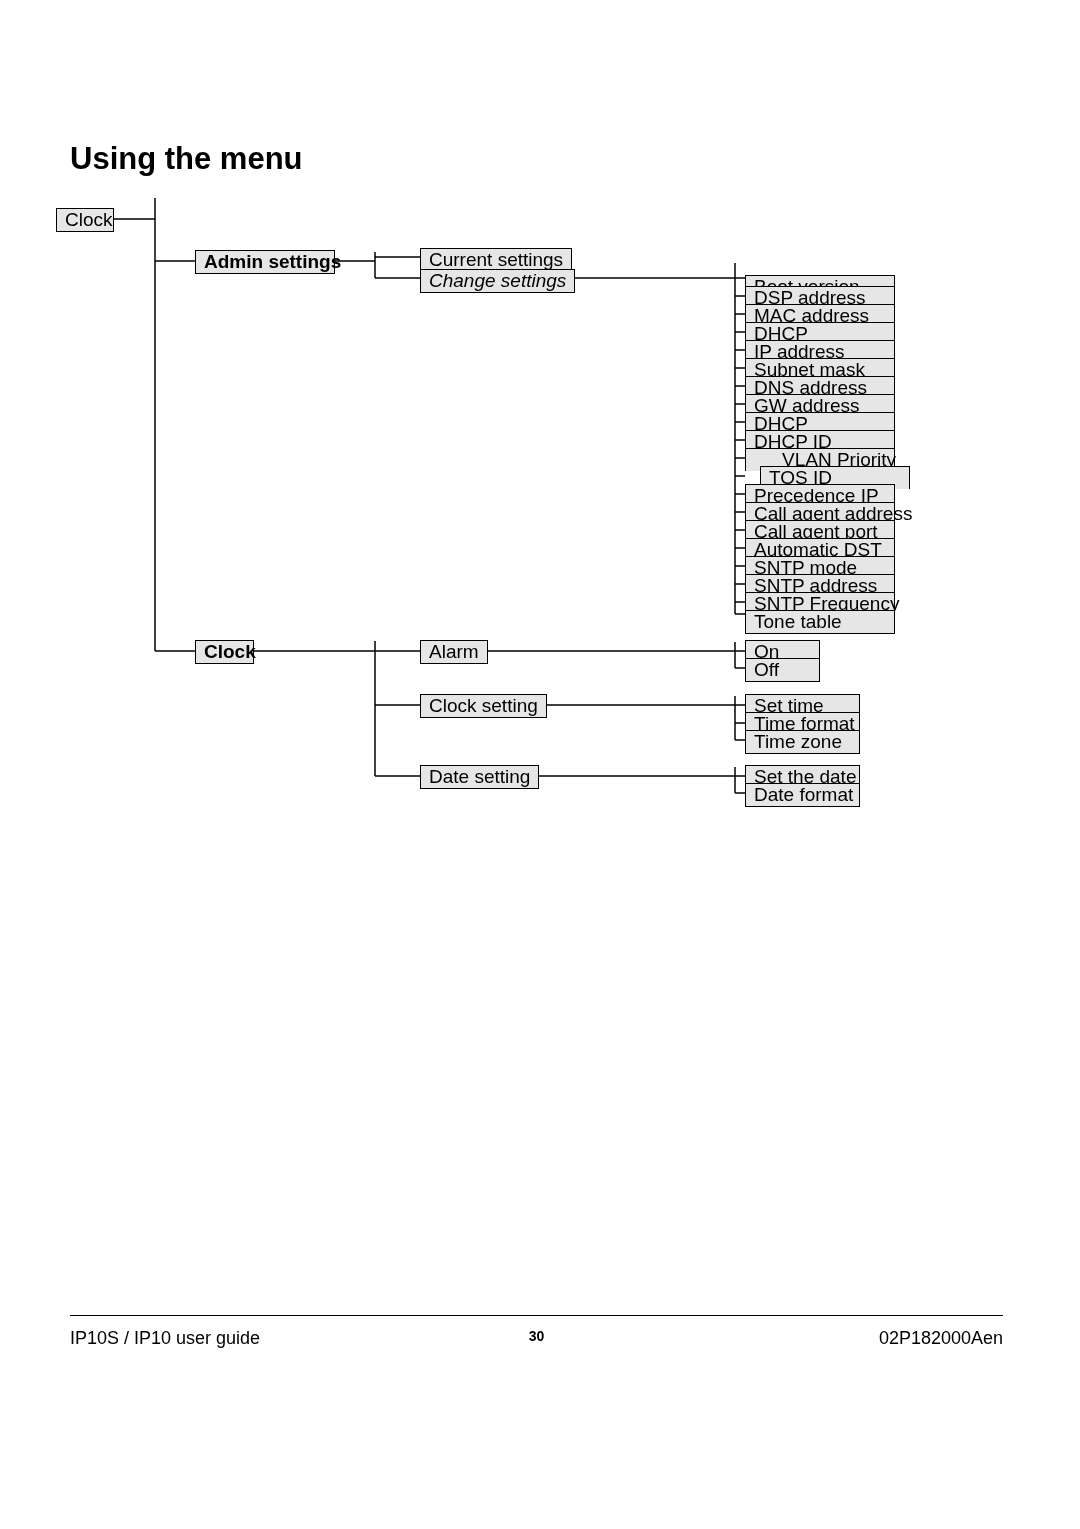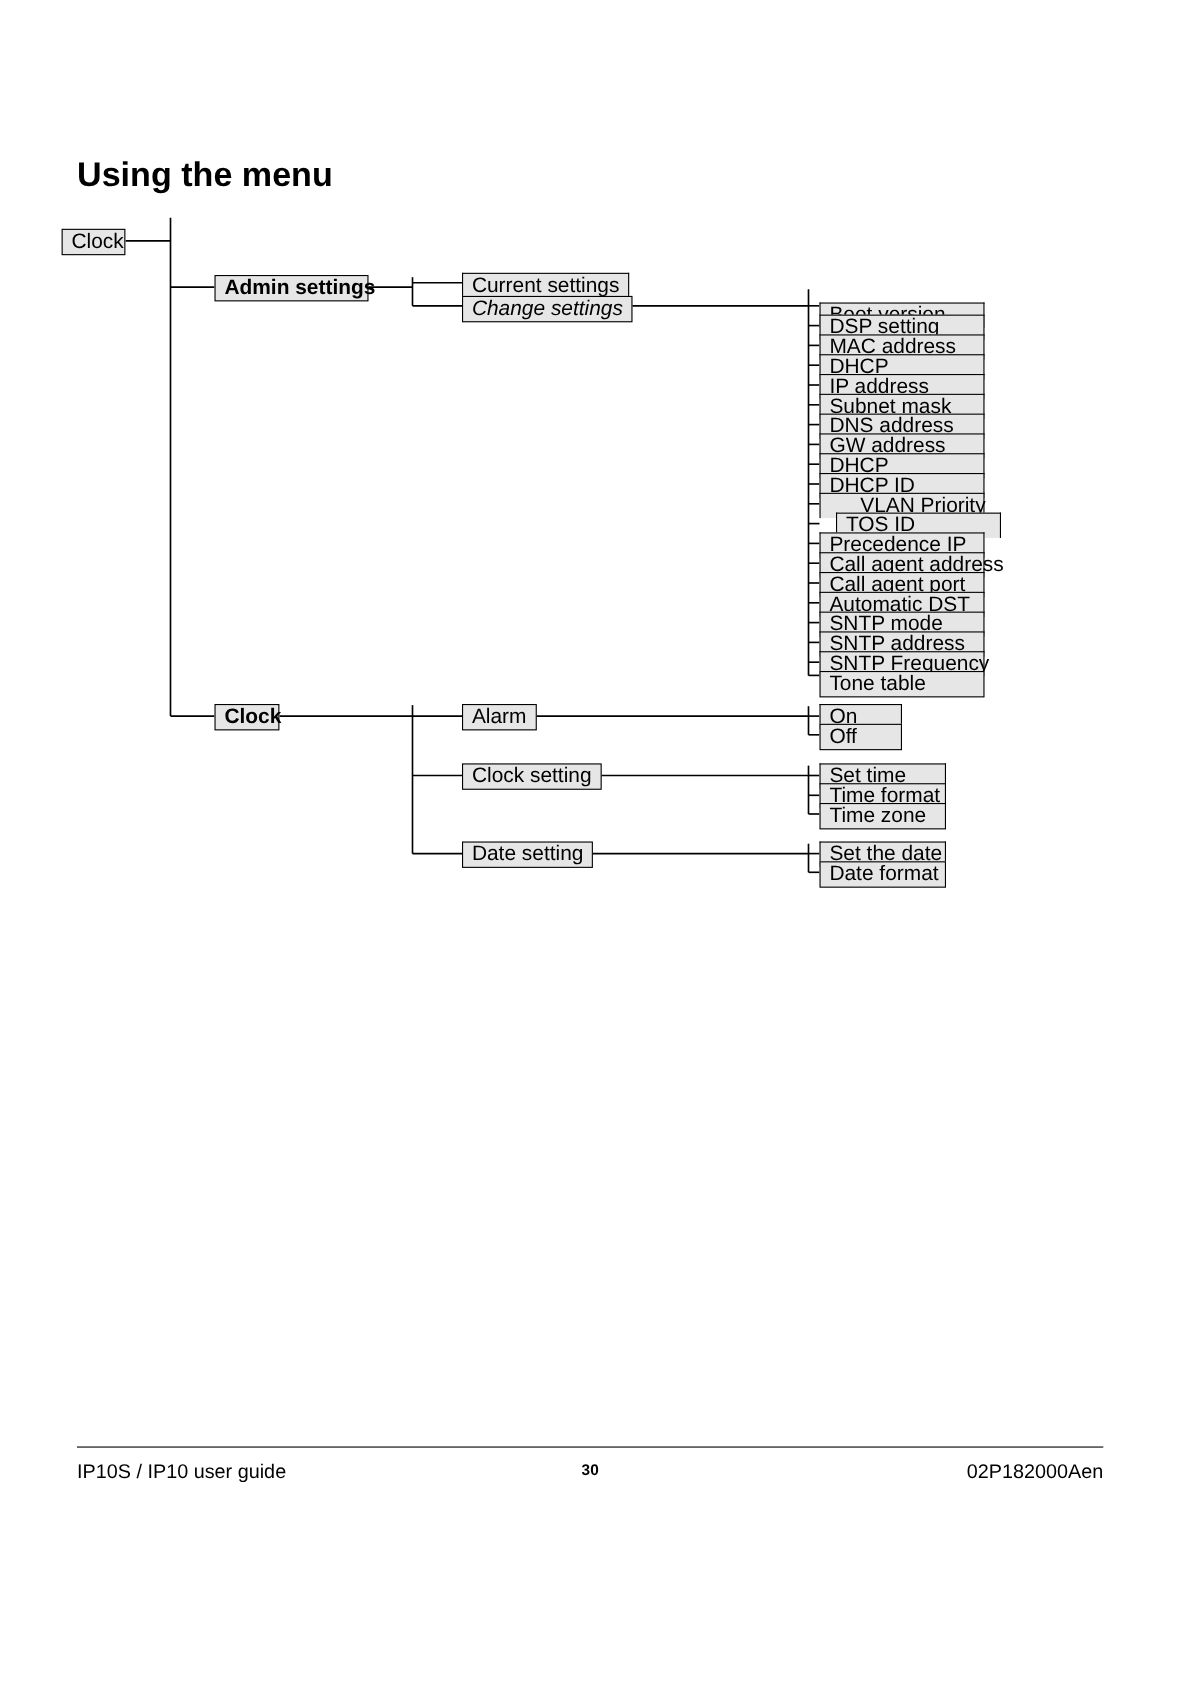--- a/index.html
+++ b/index.html
@@ -151,21 +151,21 @@
 
   <div class="node" style="left:56px; top:208px; width:58px;">Clock</div>
 
   <div class="node bold" style="left:195px; top:250px; width:140px;">Admin settings</div>
   <div class="node bold" style="left:195px; top:640px; width:59px;">Clock</div>
 
   <div class="node" style="left:420px; top:248px; border-bottom:none;">Current settings</div>
   <div class="node italic" style="left:420px; top:269px;">Change settings</div>
 
   <div class="node" style="left:745px; top:275px; width:150px; border-bottom:none;">Boot version</div>
-  <div class="node" style="left:745px; top:286px; width:150px; border-bottom:none;">DSP setting</div>
+  <div class="node" style="left:745px; top:286px; width:150px; border-bottom:none;">DSP address</div>
   <div class="node" style="left:745px; top:304px; width:150px; border-bottom:none;">MAC address</div>
   <div class="node" style="left:745px; top:322px; width:150px; border-bottom:none;">DHCP</div>
   <div class="node" style="left:745px; top:340px; width:150px; border-bottom:none;">IP address</div>
   <div class="node" style="left:745px; top:358px; width:150px; border-bottom:none;">Subnet mask</div>
   <div class="node" style="left:745px; top:376px; width:150px; border-bottom:none;">DNS address</div>
   <div class="node" style="left:745px; top:394px; width:150px; border-bottom:none;">GW address</div>
   <div class="node" style="left:745px; top:412px; width:150px; border-bottom:none;">DHCP</div>
   <div class="node" style="left:745px; top:430px; width:150px; border-bottom:none;">DHCP ID</div>
   <div class="node" style="left:745px; top:448px; width:150px; border-bottom:none;padding-left:36px;">VLAN Priority</div>
   <div class="node" style="left:745px; top:466px; width:150px; border-bottom:none;margin-left:15px;">TOS ID</div>

